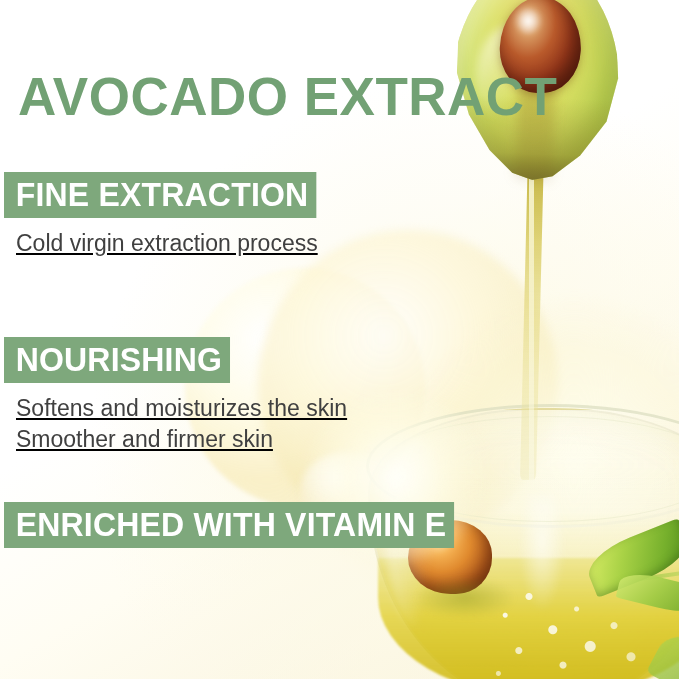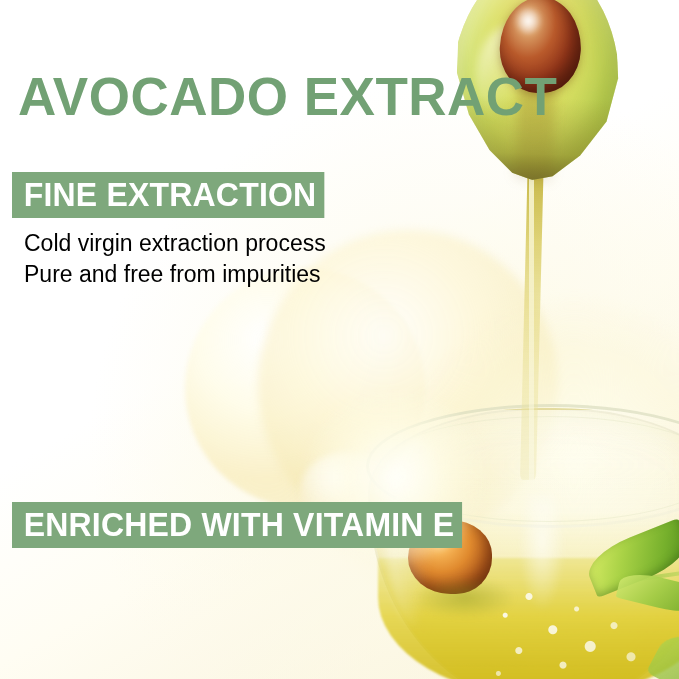--- a/index.html
+++ b/index.html
@@ -296,42 +296,42 @@
   .page-title {
     position: absolute;
     left: 18px; top: 70px;
     font-size: 53px;
     font-weight: 700;
     letter-spacing: 0.5px;
     color: #72a174;
     line-height: 1;
     white-space: nowrap;
   }
-  .block { position: absolute; left: 12px; }
+  .block { position: absolute; left: 4px; text-decoration: underline; }
   .block-1 { top: 172px; }
   .block-2 { top: 337px; }
   .block-3 { top: 502px; }
 
   .banner {
     display: inline-block;
     background: #7ea87c;
     color: #ffffff;
     font-size: 33px;
     font-weight: 700;
     letter-spacing: 0.2px;
     line-height: 1;
     padding: 6px 8px 7px 12px;
     white-space: nowrap;
     transform: scaleX(0.97);
     transform-origin: left center;
   }
   .sub {
     margin: 0;
     padding: 0 0 0 12px;
-    color: #000000;
+    color: #404040;
     font-size: 23px;
     line-height: 1.33;
     white-space: nowrap;
   }
   .sub.first { margin-top: 10px; }
 </style>
 </head>
 <body>
 
 <div id="page">
@@ -375,22 +375,26 @@
     </div>
   </div>
 
   <div class="text-layer">
 
     <div class="page-title">AVOCADO EXTRACT</div>
 
     <div class="block block-1">
       <div class="banner">FINE EXTRACTION</div>
       <p class="sub first">Cold virgin extraction process</p>
-      <p class="sub">Pure and free from impurities</p>
     </div>
 
+    <div class="block block-2">
+      <div class="banner">NOURISHING</div>
+      <p class="sub first">Softens and moisturizes the skin</p>
+      <p class="sub">Smoother and firmer skin</p>
+    </div>
 
     <div class="block block-3">
       <div class="banner">ENRICHED WITH VITAMIN E</div>
     </div>
 
   </div>
 </div>
 
 </body></html>

